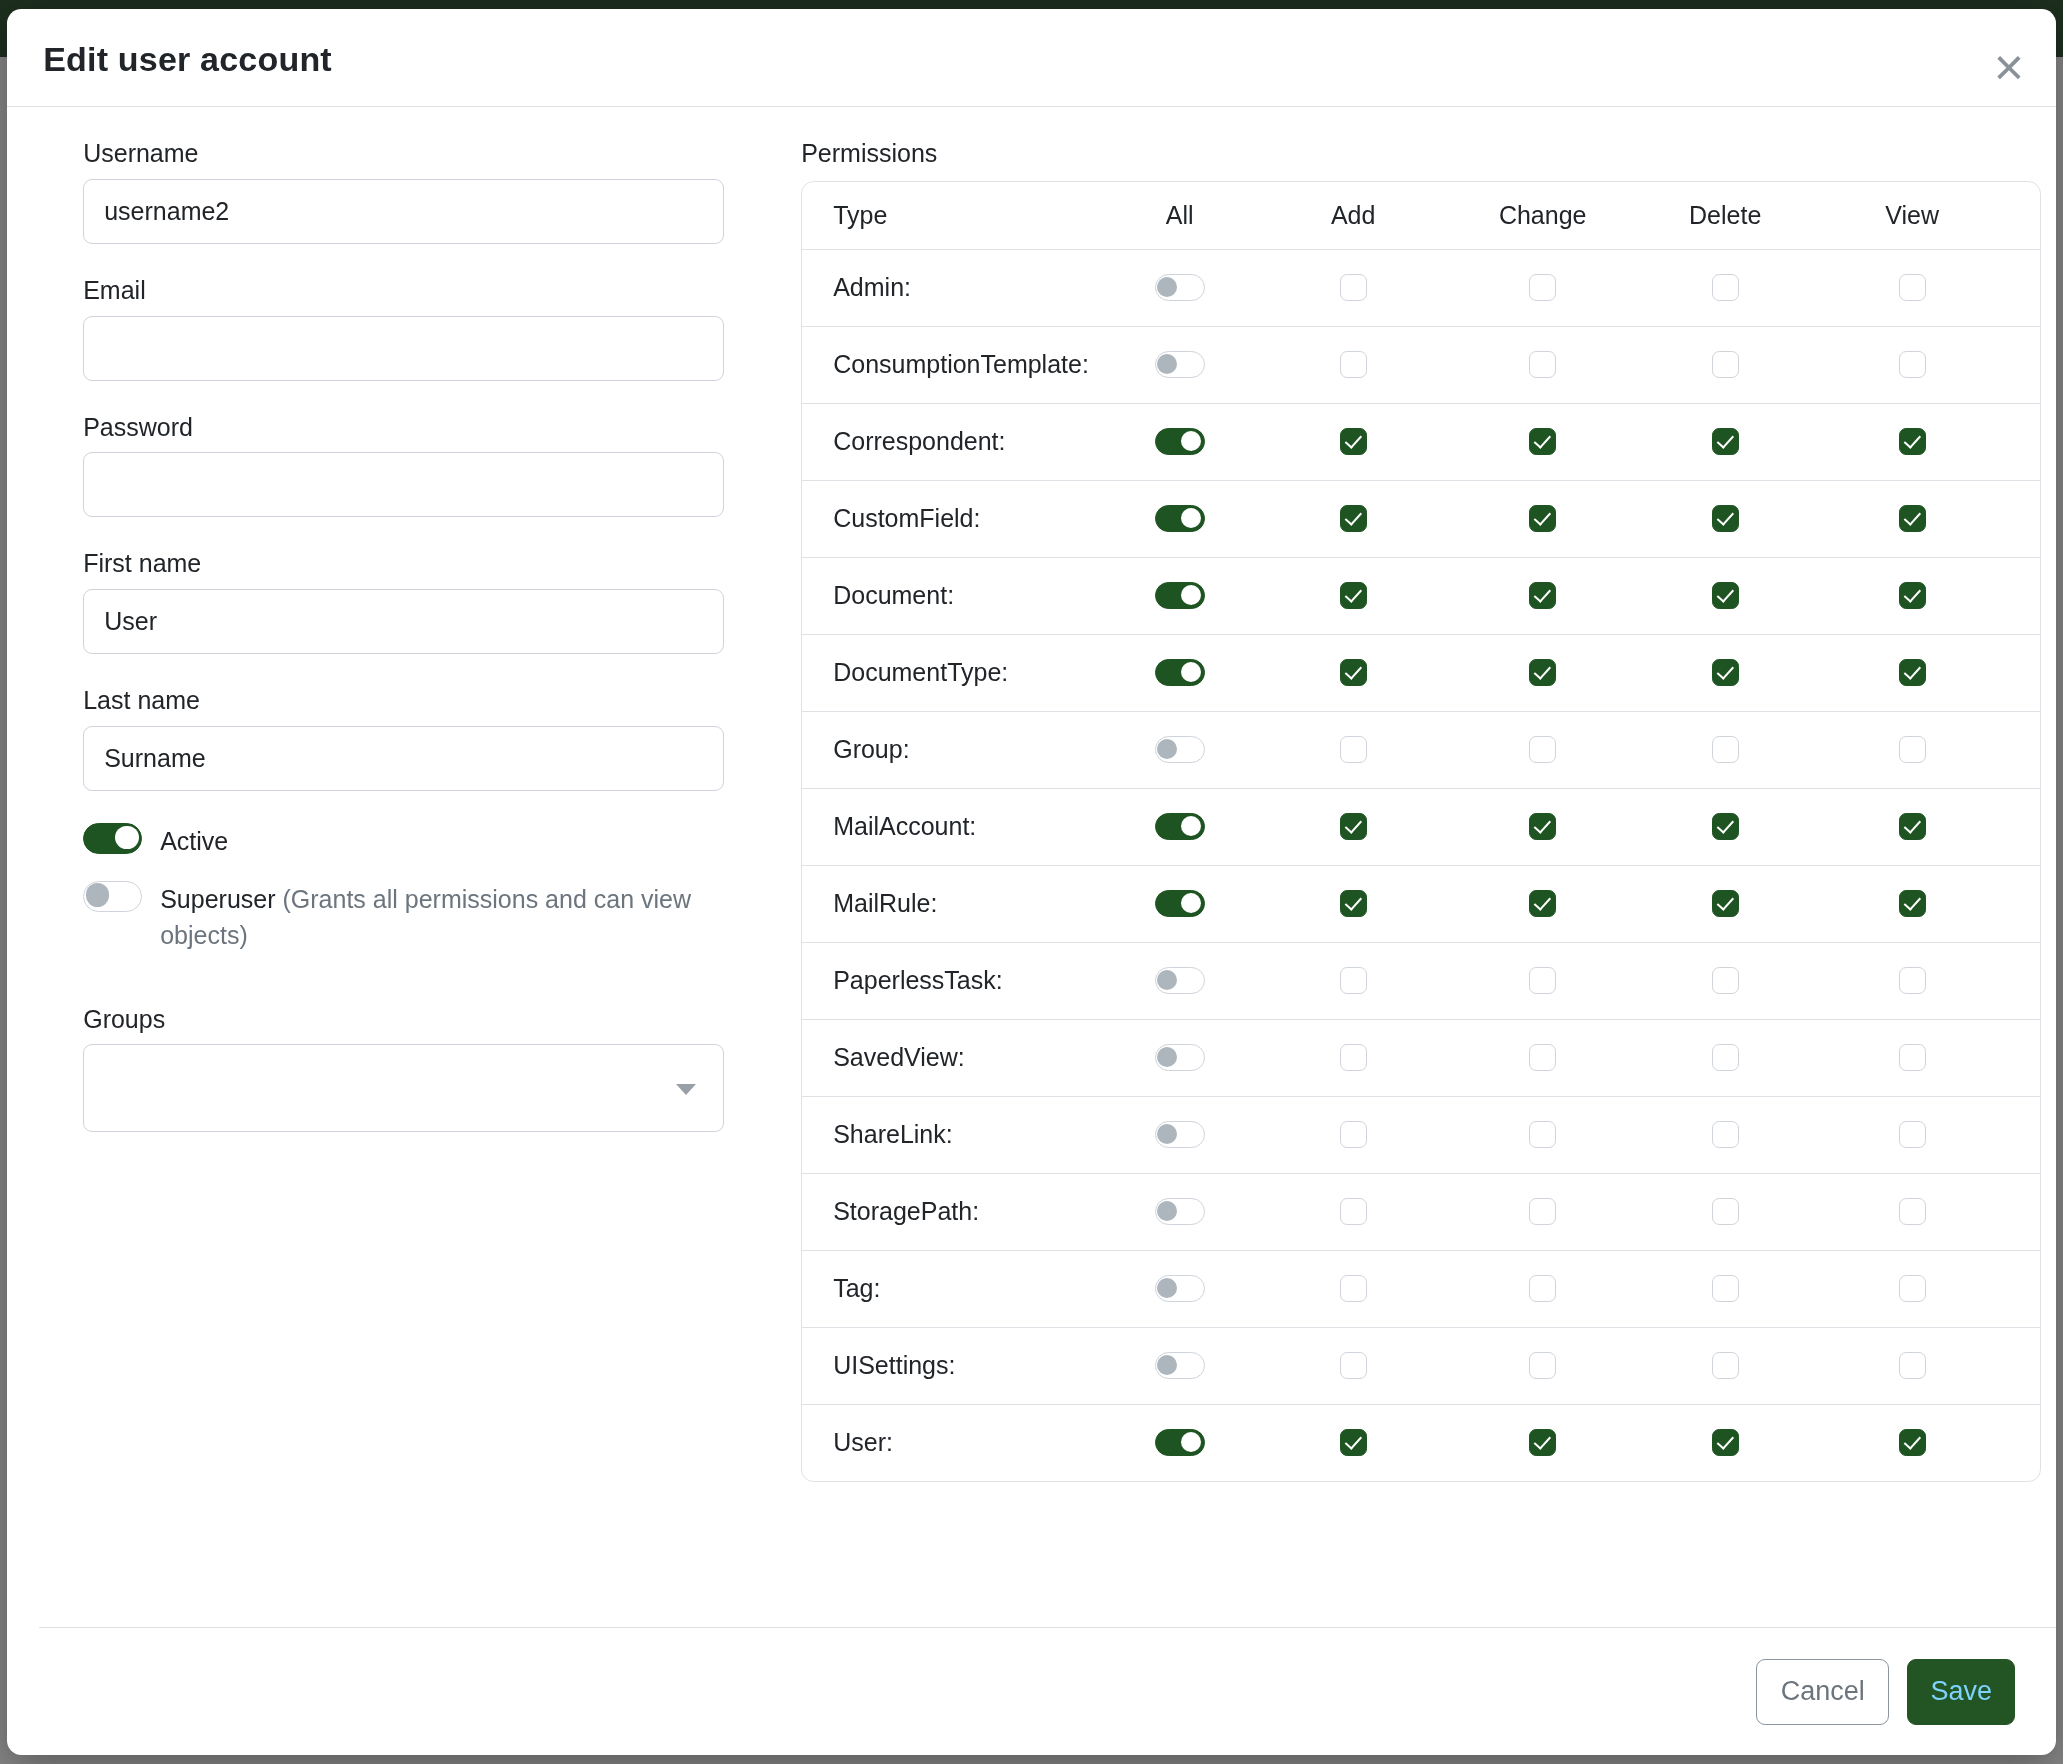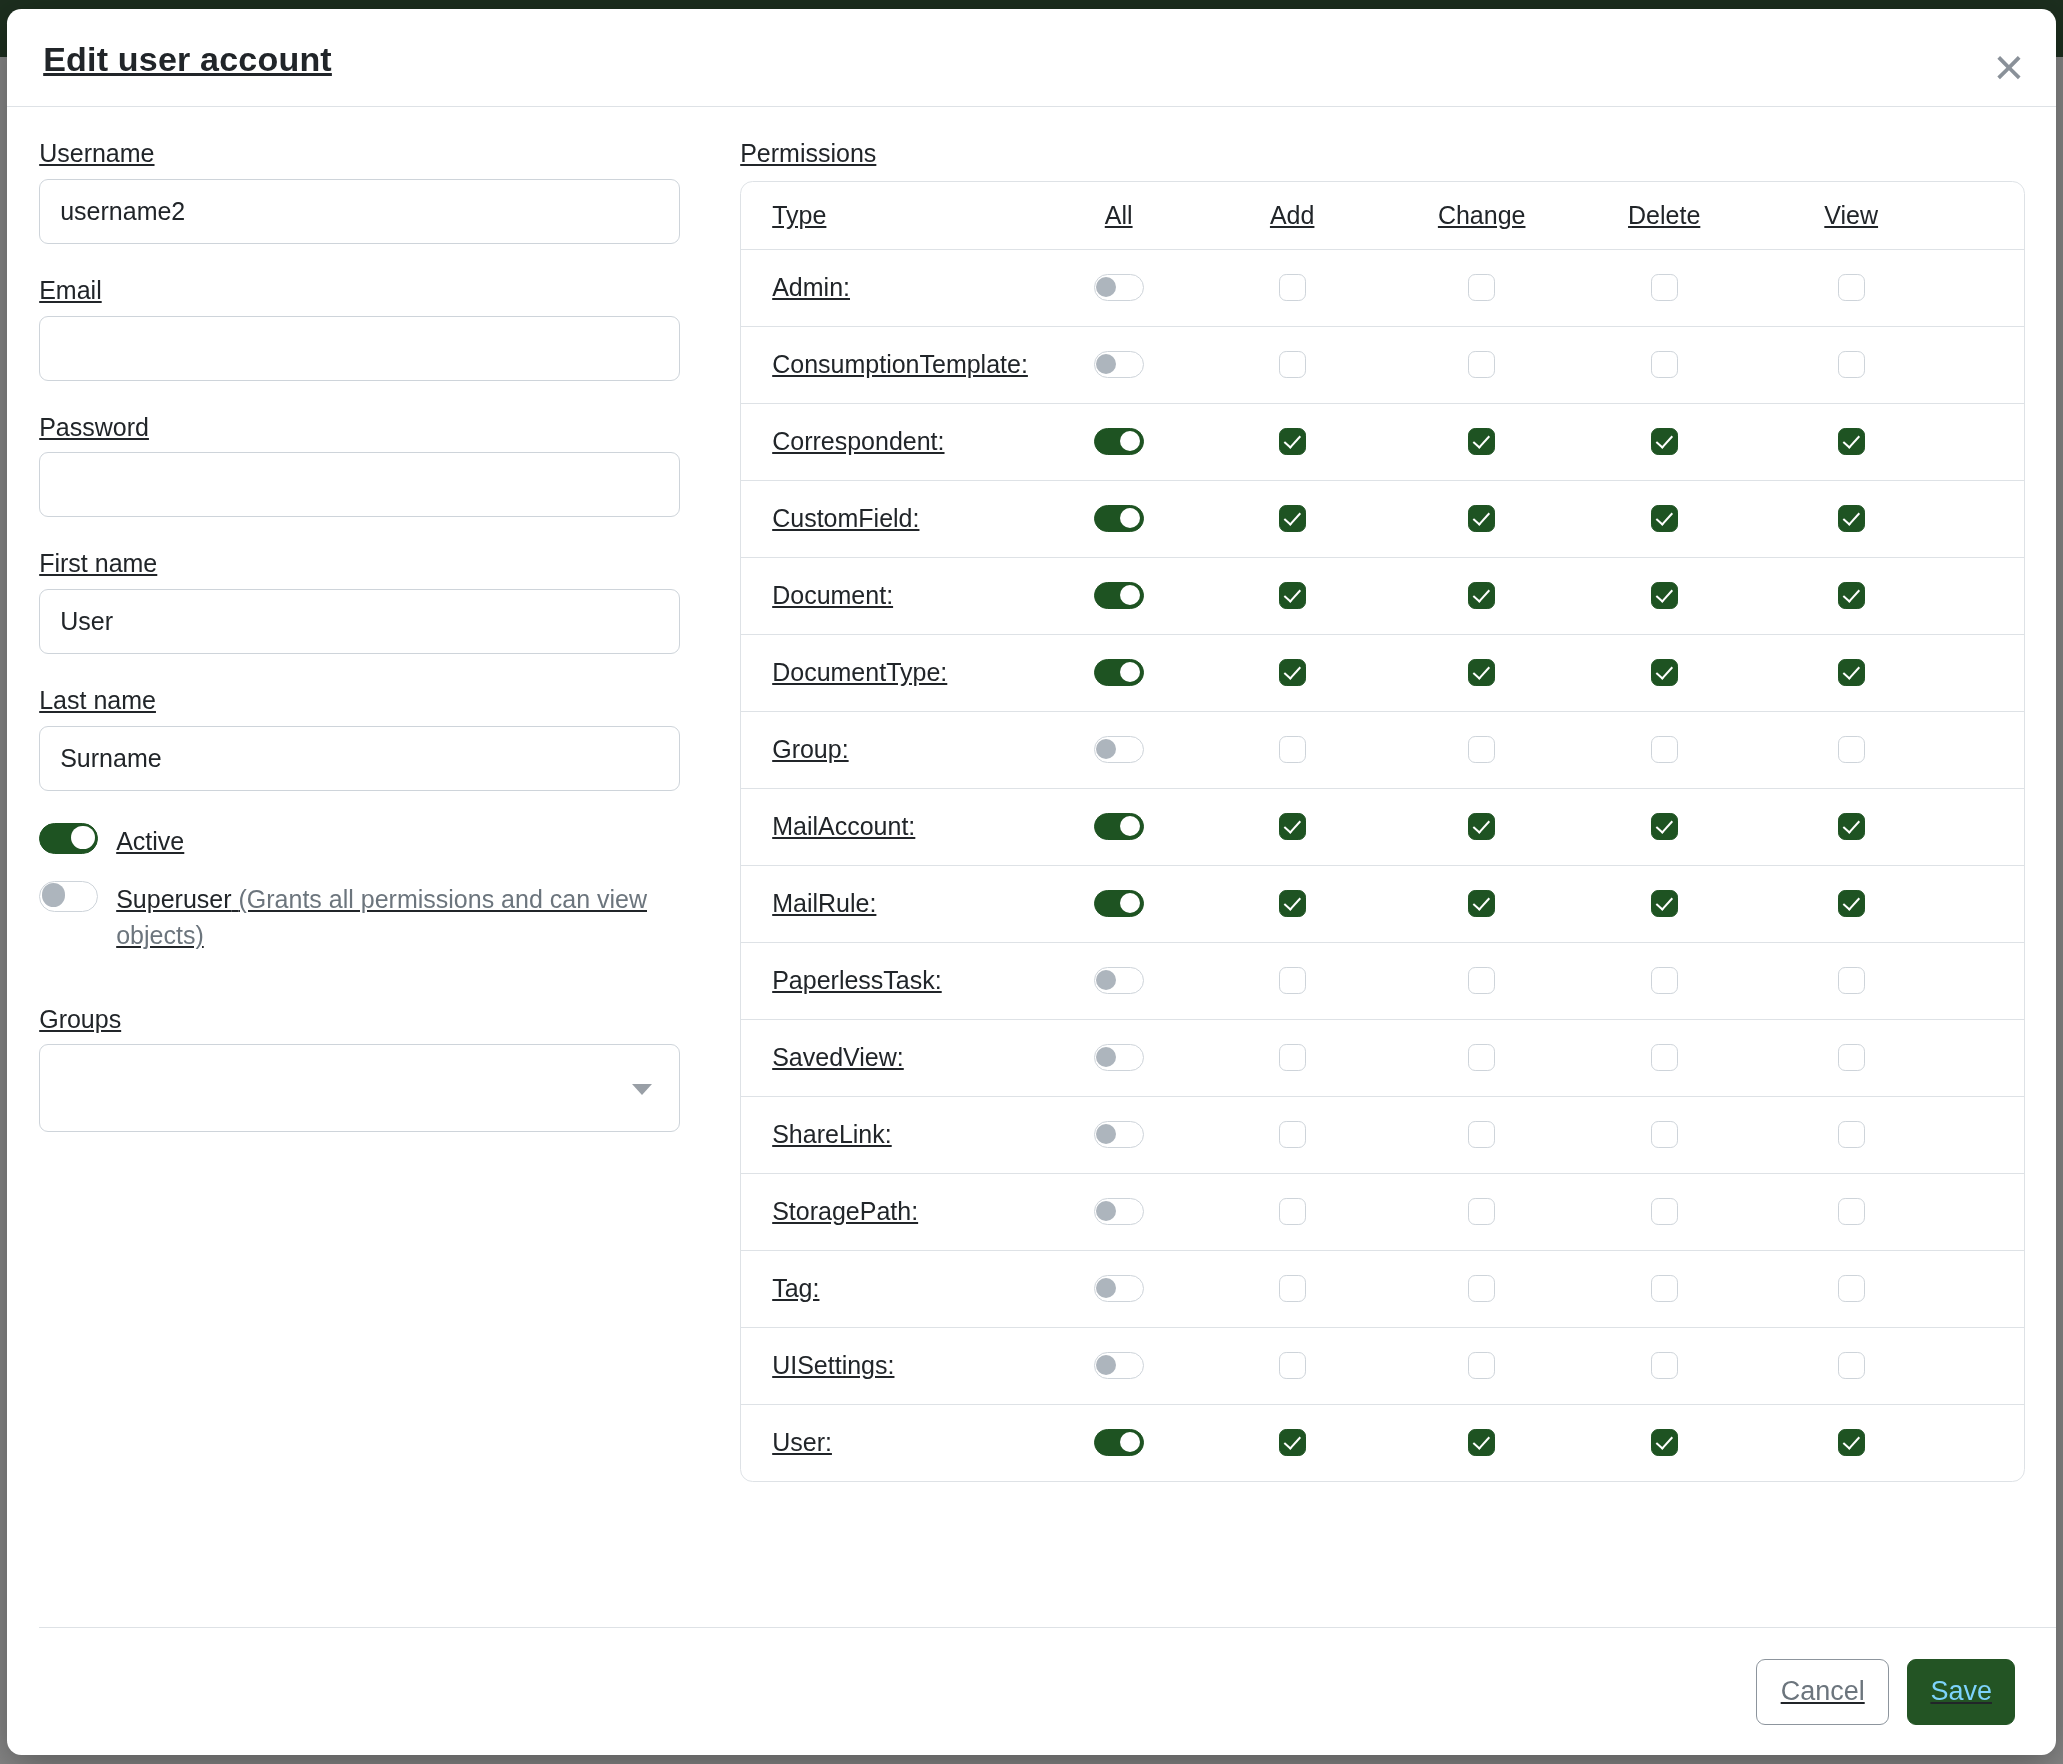--- a/index.html
+++ b/index.html
@@ -12,38 +12,39 @@
   }
   .navbar-strip {
     position: absolute; top: 0; left: 0; right: 0; height: 57px;
     background: #1d2f1f;
   }
   
   .modal {
     position: absolute; left: 7.2px; top: 9px; width: 2049px; height: 1746px;
     background: #ffffff; border-radius: 14.4px;
     box-shadow: 0 10.8px 43px rgba(0,0,0,.35);
-    display: flex; flex-direction: column; overflow: hidden; text-decoration: underline;
+    display: flex; flex-direction: column; overflow: hidden;
   }
   .modal-header {
     flex: none; position: relative;
     padding: 31px 36px 27px 36px;
     border-bottom: 1.8px solid #dee2e6;
   }
   .modal-title { font-size: 34px; font-weight: 700; letter-spacing: 0.2px; color: #212529; }
   .close-btn {
     position: absolute; top: 40px; right: 32px;
     background: none; border: none; cursor: pointer;
     font-size: 52px; line-height: 36px; font-weight: 300; color: #8a9199;
     font-family: "Liberation Sans", sans-serif;
   }
   .modal-body {
-    flex: 1; display: flex; gap: 26px;
+    flex: 1; display: flex; gap: 43px;
     padding: 32px 31px 0 32px;
     overflow: hidden;
+    margin-left: 44px;
   }
   .left-col { width: 641px; flex: none; }
   .right-col { flex: 1; padding-left: 34px; }
 
   
   .form-group { margin-bottom: 32px; }
   .form-label { display: block; font-size: 25px; margin-bottom: 10.8px; color: #212529; }
   .text-input {
     width: 100%; height: 65px;
     border: 1.8px solid #ced4da; border-radius: 9px;

